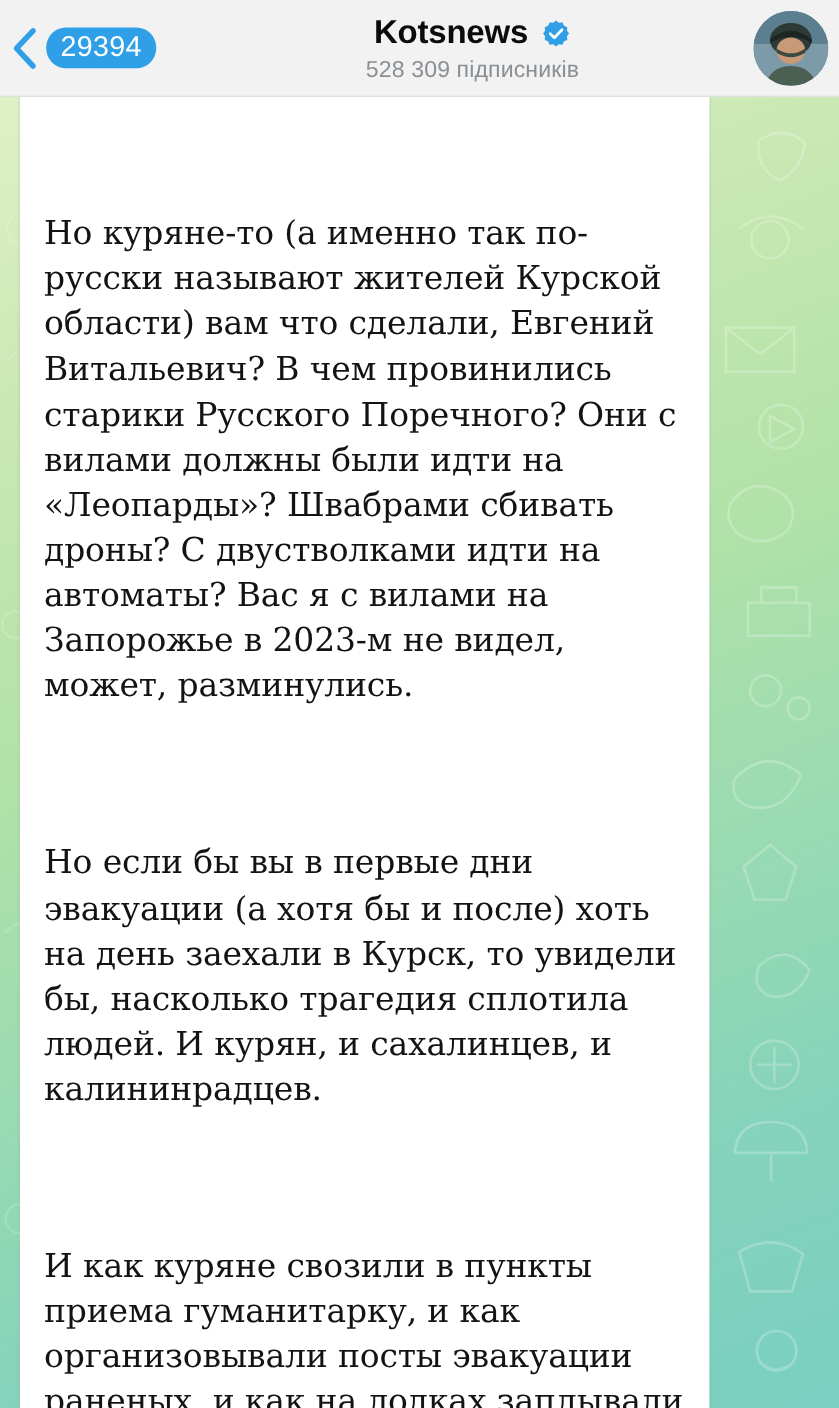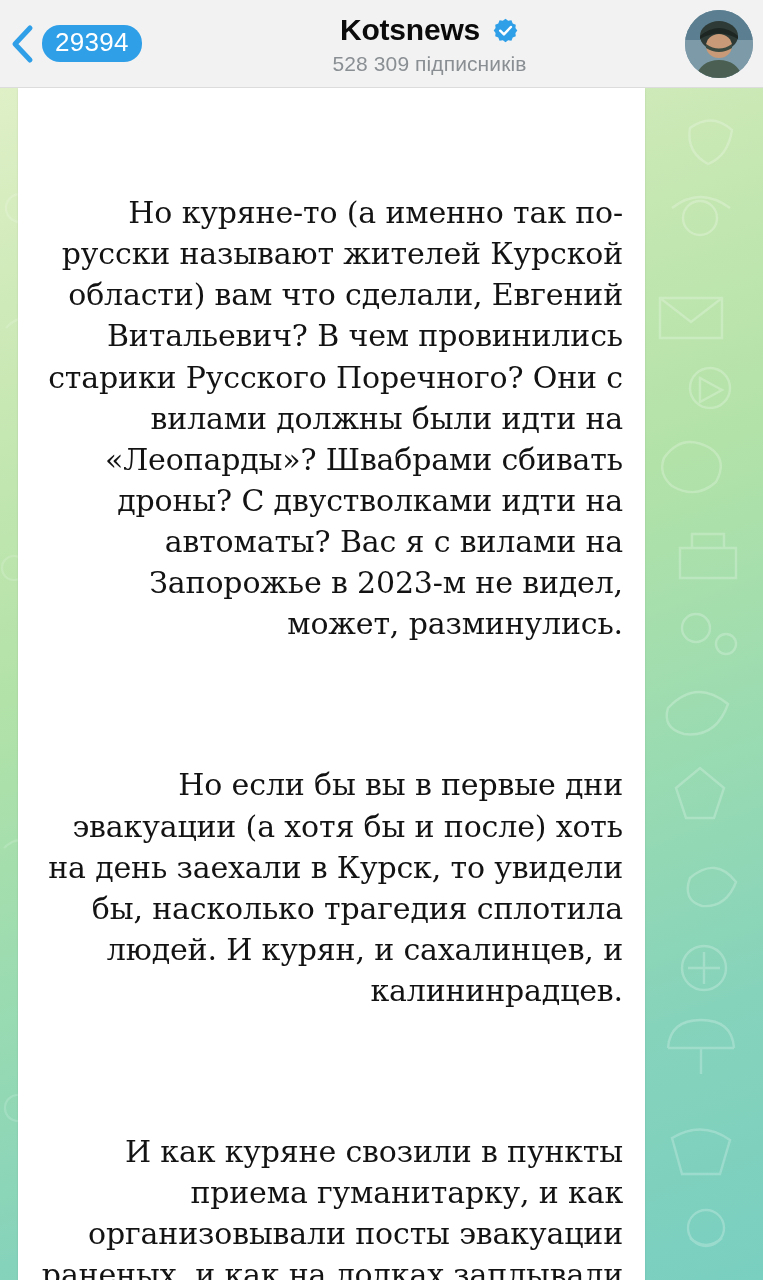--- a/index.html
+++ b/index.html
@@ -128,21 +128,21 @@
     box-sizing: border-box;
   }
   .msg-text {
     font-family: "DejaVu Serif", "Liberation Serif", serif;
     font-size: 30px;
     line-height: 1.37;
     color: #131313;
     white-space: pre-wrap;
     letter-spacing: -0.15px;
   }
-  .para { margin: 0 0 38px 0; text-align: right; }
+  .para { margin: 0 0 38px 0; }
   .para:last-child { margin-bottom: 0; }
 </style>
 </head>
 <body>
 
 <div class="screen">
 
   <div class="header">
 
     <div class="back-group">

